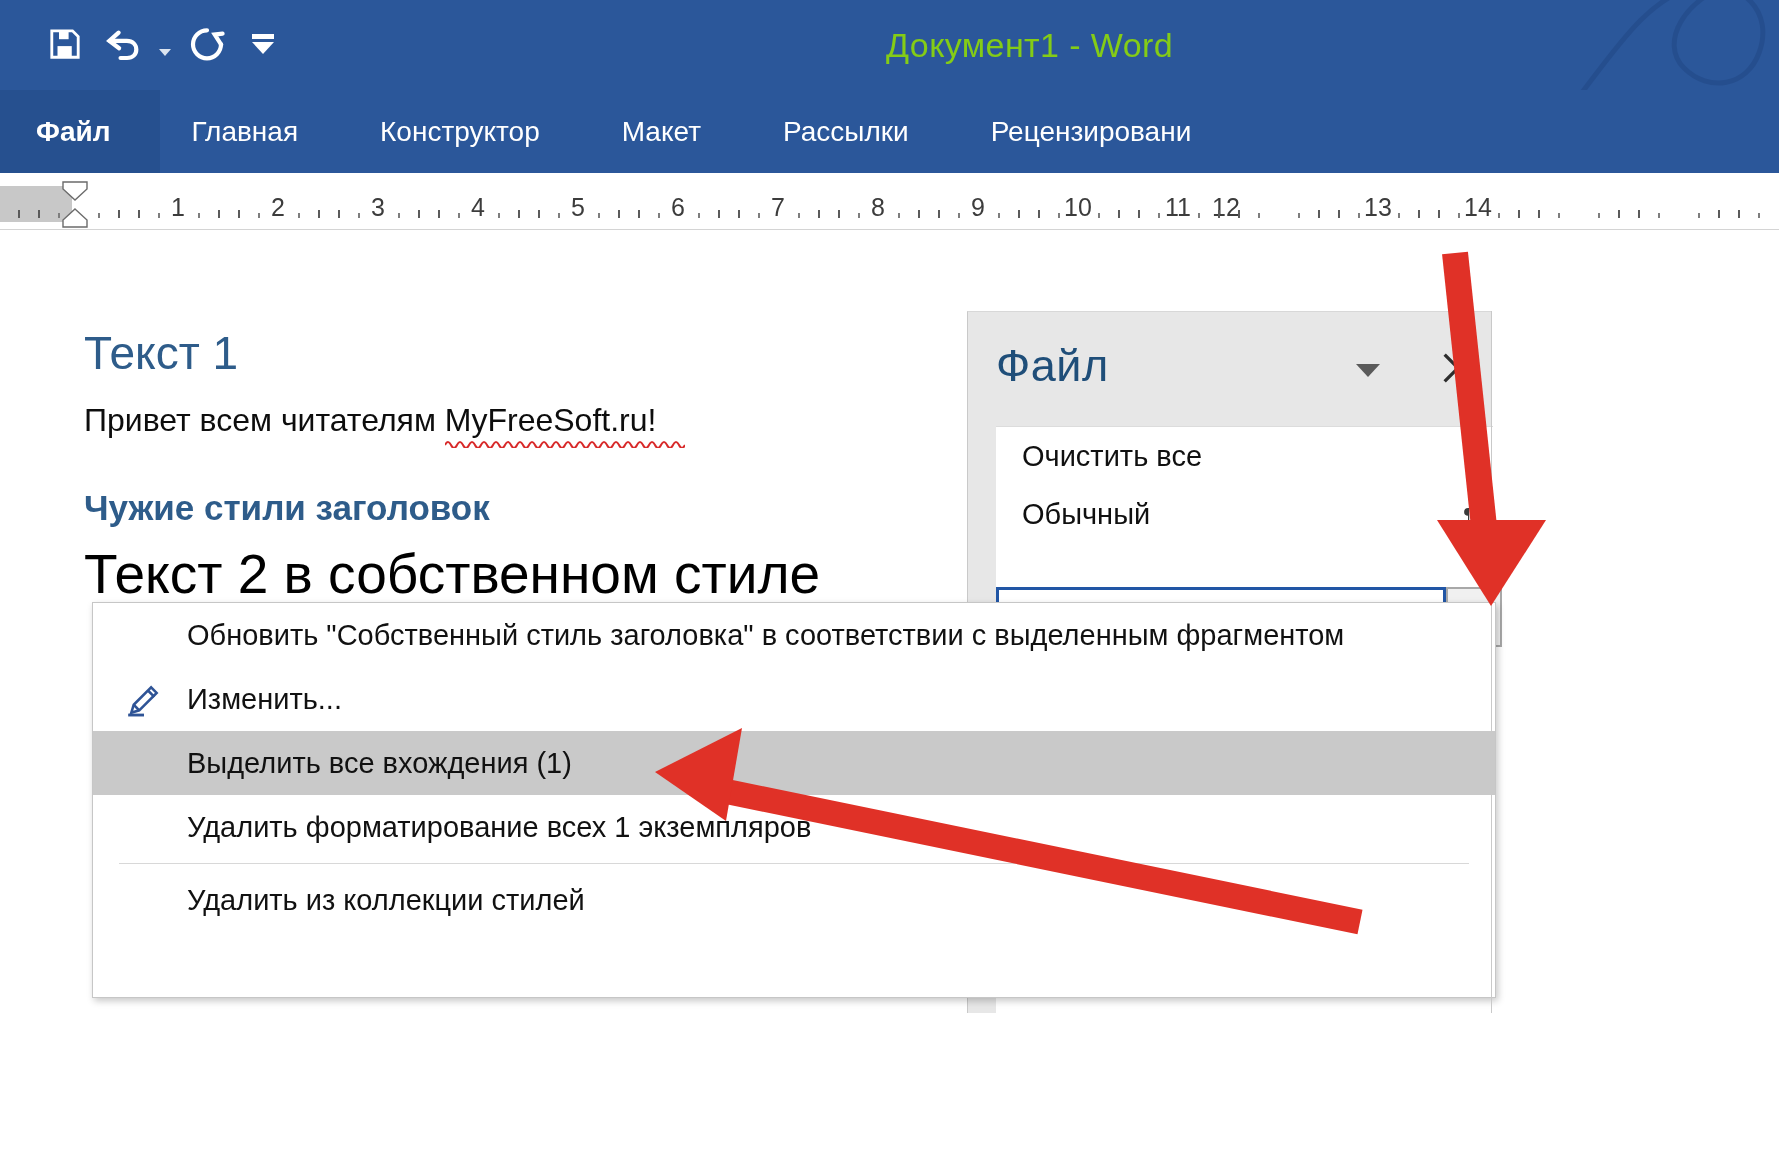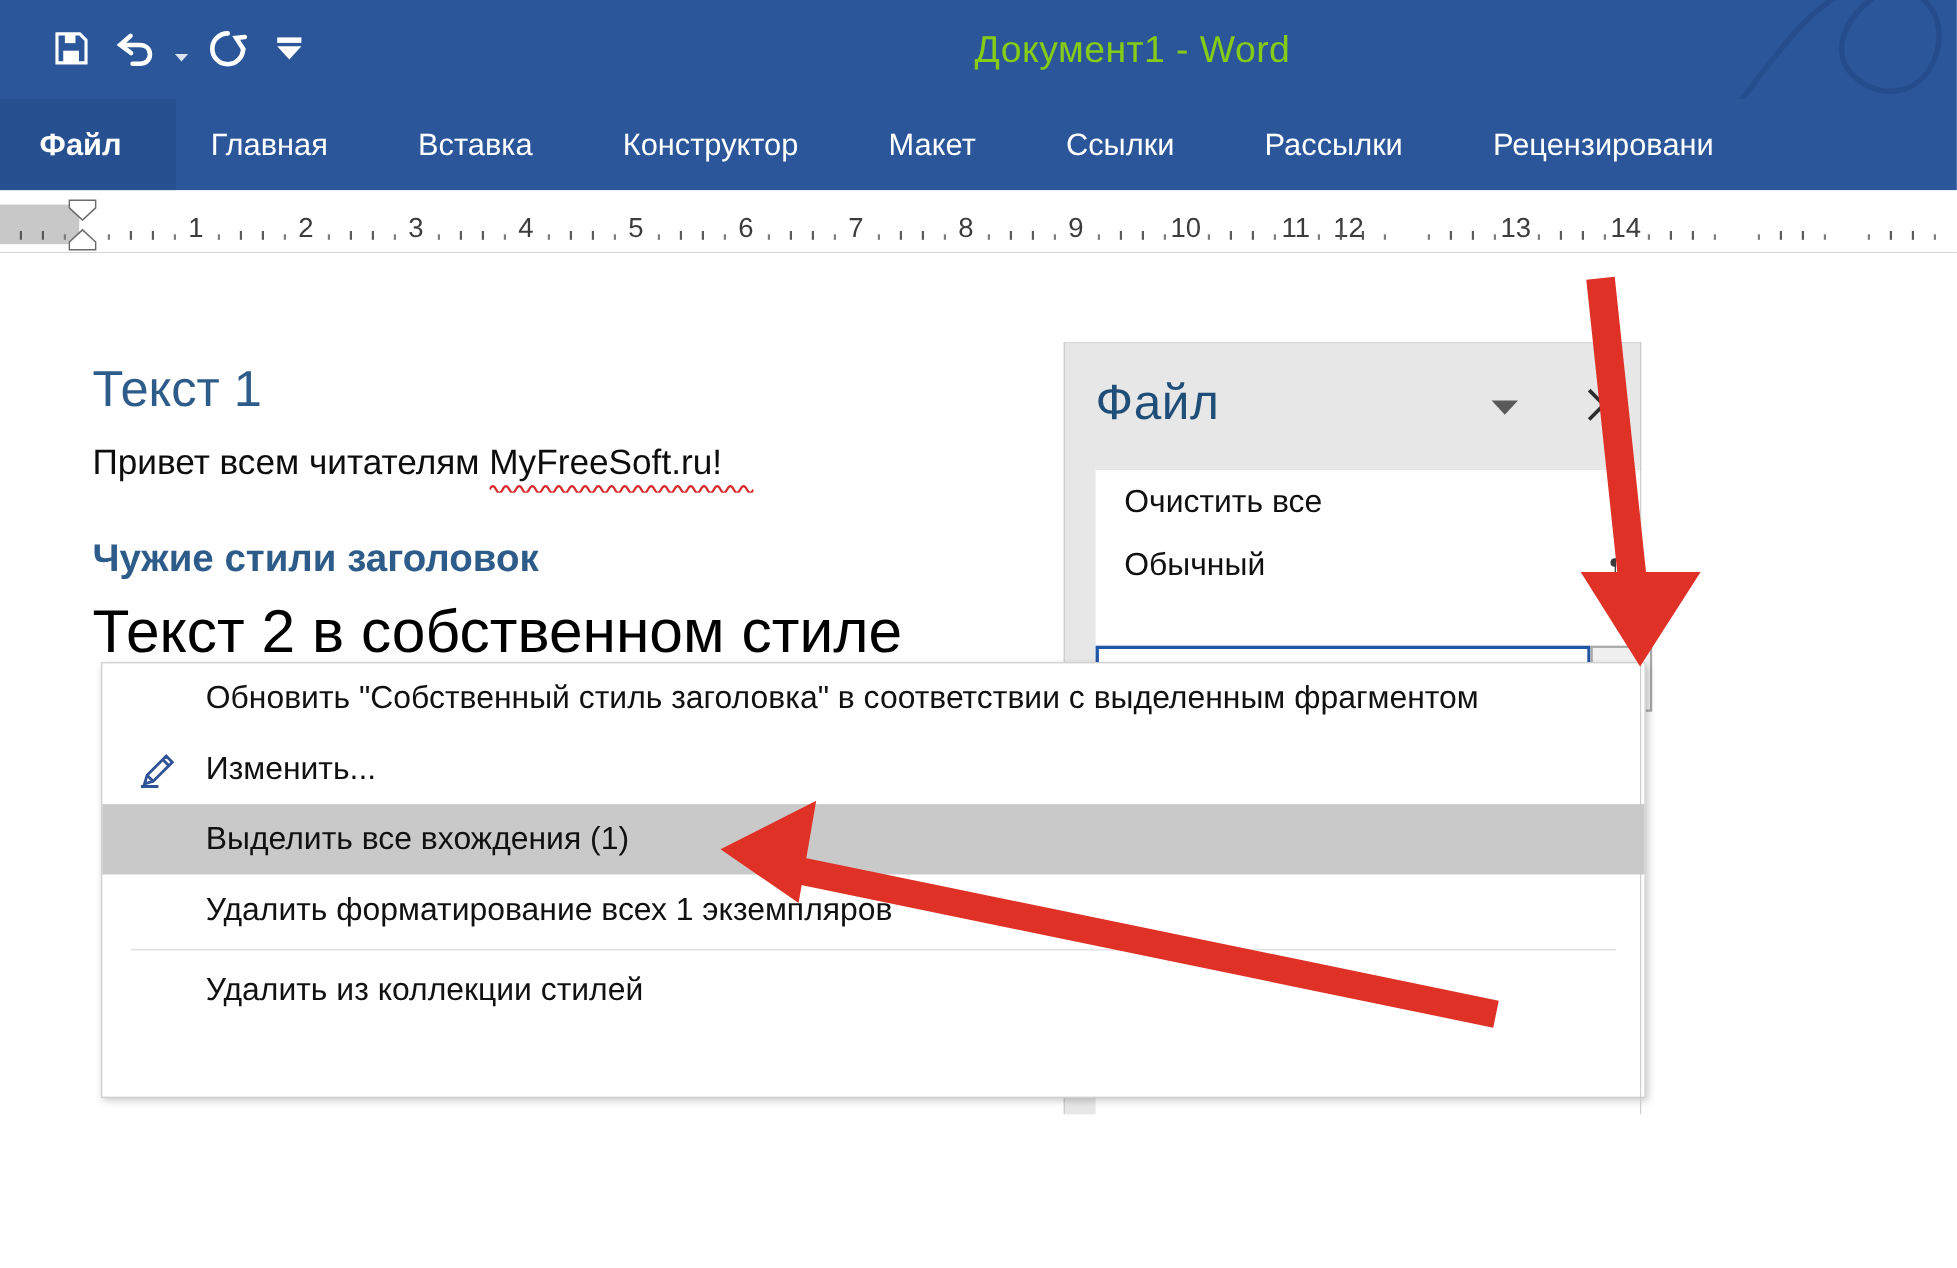--- a/index.html
+++ b/index.html
@@ -204,24 +204,22 @@
     </div>
 
     <div class="doc-title">Документ1  -  Word</div>
   </div>
 
   <div class="ribbon">
     <div class="file-tab-bg"></div>
     <div class="tabs">
       <div class="tab tab-0">Файл</div>
       <div class="tab tab-1">Главная</div>
-      <div class="tab tab-2">Вставка</div>
       <div class="tab tab-3">Конструктор</div>
       <div class="tab tab-4">Макет</div>
-      <div class="tab tab-5">Ссылки</div>
       <div class="tab tab-6">Рассылки</div>
       <div class="tab tab-7">Рецензировани</div>
     </div>
   </div>
 
   <div class="ruler">
     <div class="ruler-strip"></div>
     <div class="ruler-margin-left"></div>
     <div class="ruler-ticks" id="ruler-ticks">
         <div class="rnum" style="left: 178px;">1</div>

